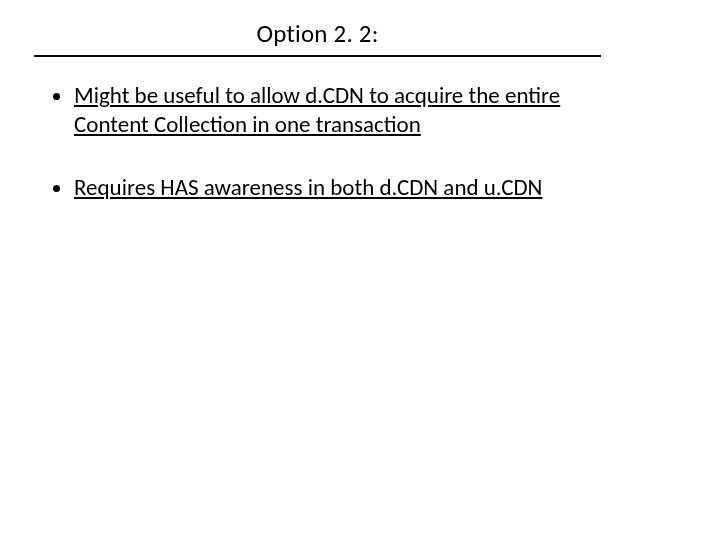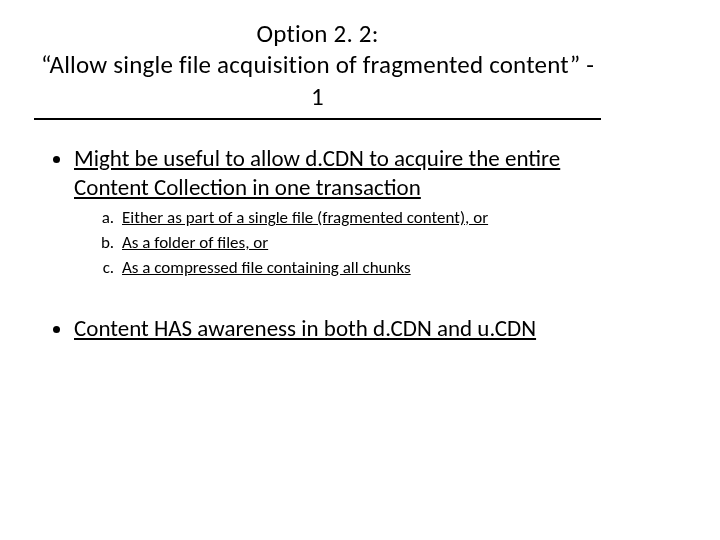--- a/index.html
+++ b/index.html
@@ -57,37 +57,31 @@
     height: 28px;
   }
 </style>
 </head>
 <body>
 
 <div class="slide">
 
   <div class="title-block">
     <span class="title-line1">Option 2. 2:</span>
-    <span class="title-line2">“Allow single file acquisition of fragmented content” - 1</span>
   </div>
 
   <hr class="rule">
 
   <ul class="level1">
     <li>
       <span>Might be useful to allow d.CDN to acquire the entire Content Collection in one transaction</span>
-      <ol class="level2">
-        <li>Either as part of a single file (fragmented content), or</li>
-        <li>As a folder of files, or</li>
-        <li>As a compressed file containing all chunks</li>
-      </ol>
     </li>
   </ul>
 
   <div class="gap"></div>
 
   <ul class="level1">
     <li>
-      <span>Content HAS awareness in both d.CDN and u.CDN</span>
+      <span>Requires HAS awareness in both d.CDN and u.CDN</span>
     </li>
   </ul>
 
 </div>
 
 </body></html>

